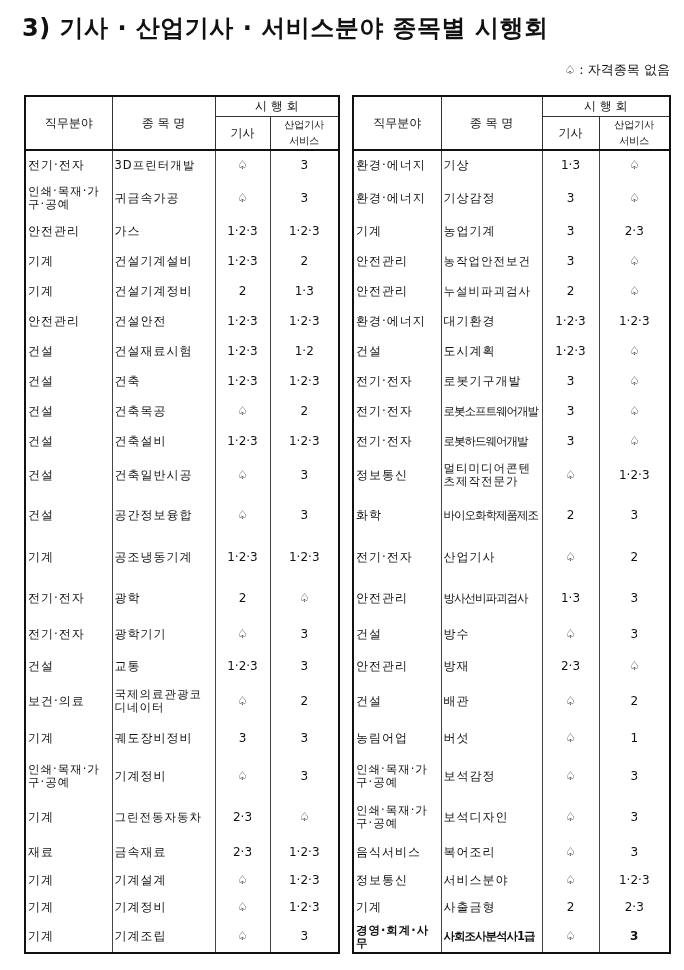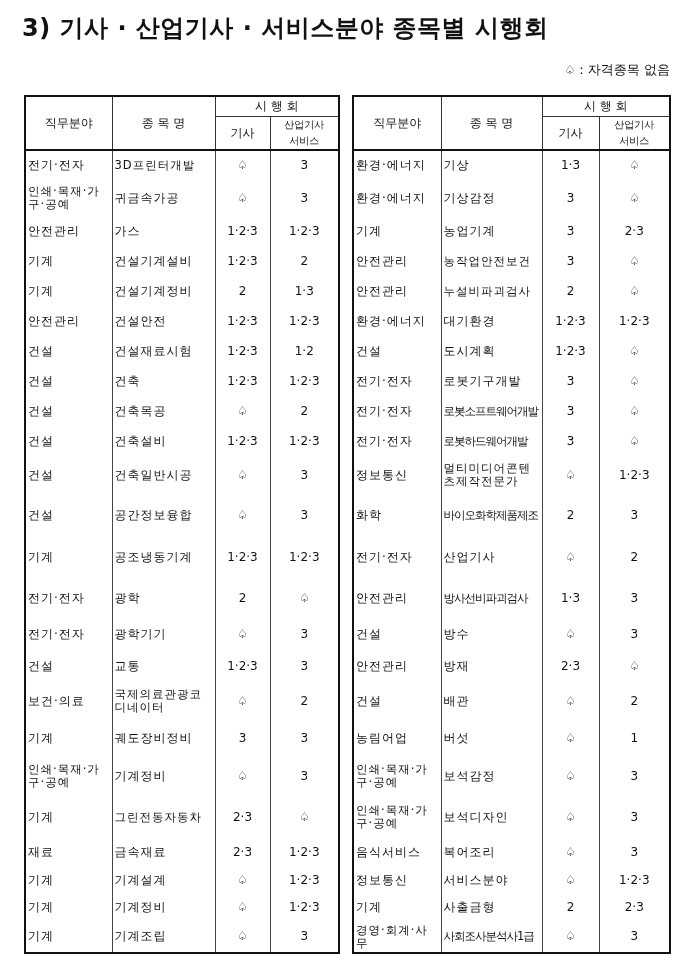--- a/index.html
+++ b/index.html
@@ -348,20 +348,20 @@
         <td class="item">서비스분야</td>
         <td class="c-num spade">♤</td>
         <td class="c-num">1·2·3</td>
       </tr>
       <tr style="height: 28px;">
         <td class="field">기계</td>
         <td class="item">사출금형</td>
         <td class="c-num">2</td>
         <td class="c-num">2·3</td>
       </tr>
-      <tr style="height: 32px;">
+      <tr style="height: 32px; font-weight: bold;">
         <td class="field wrap">경영·회계·사무</td>
         <td class="item wrap small">사회조사분석사1급</td>
         <td class="c-num spade">♤</td>
         <td class="c-num">3</td>
       </tr>
     </tbody>
 </table>
 
 </body></html>

